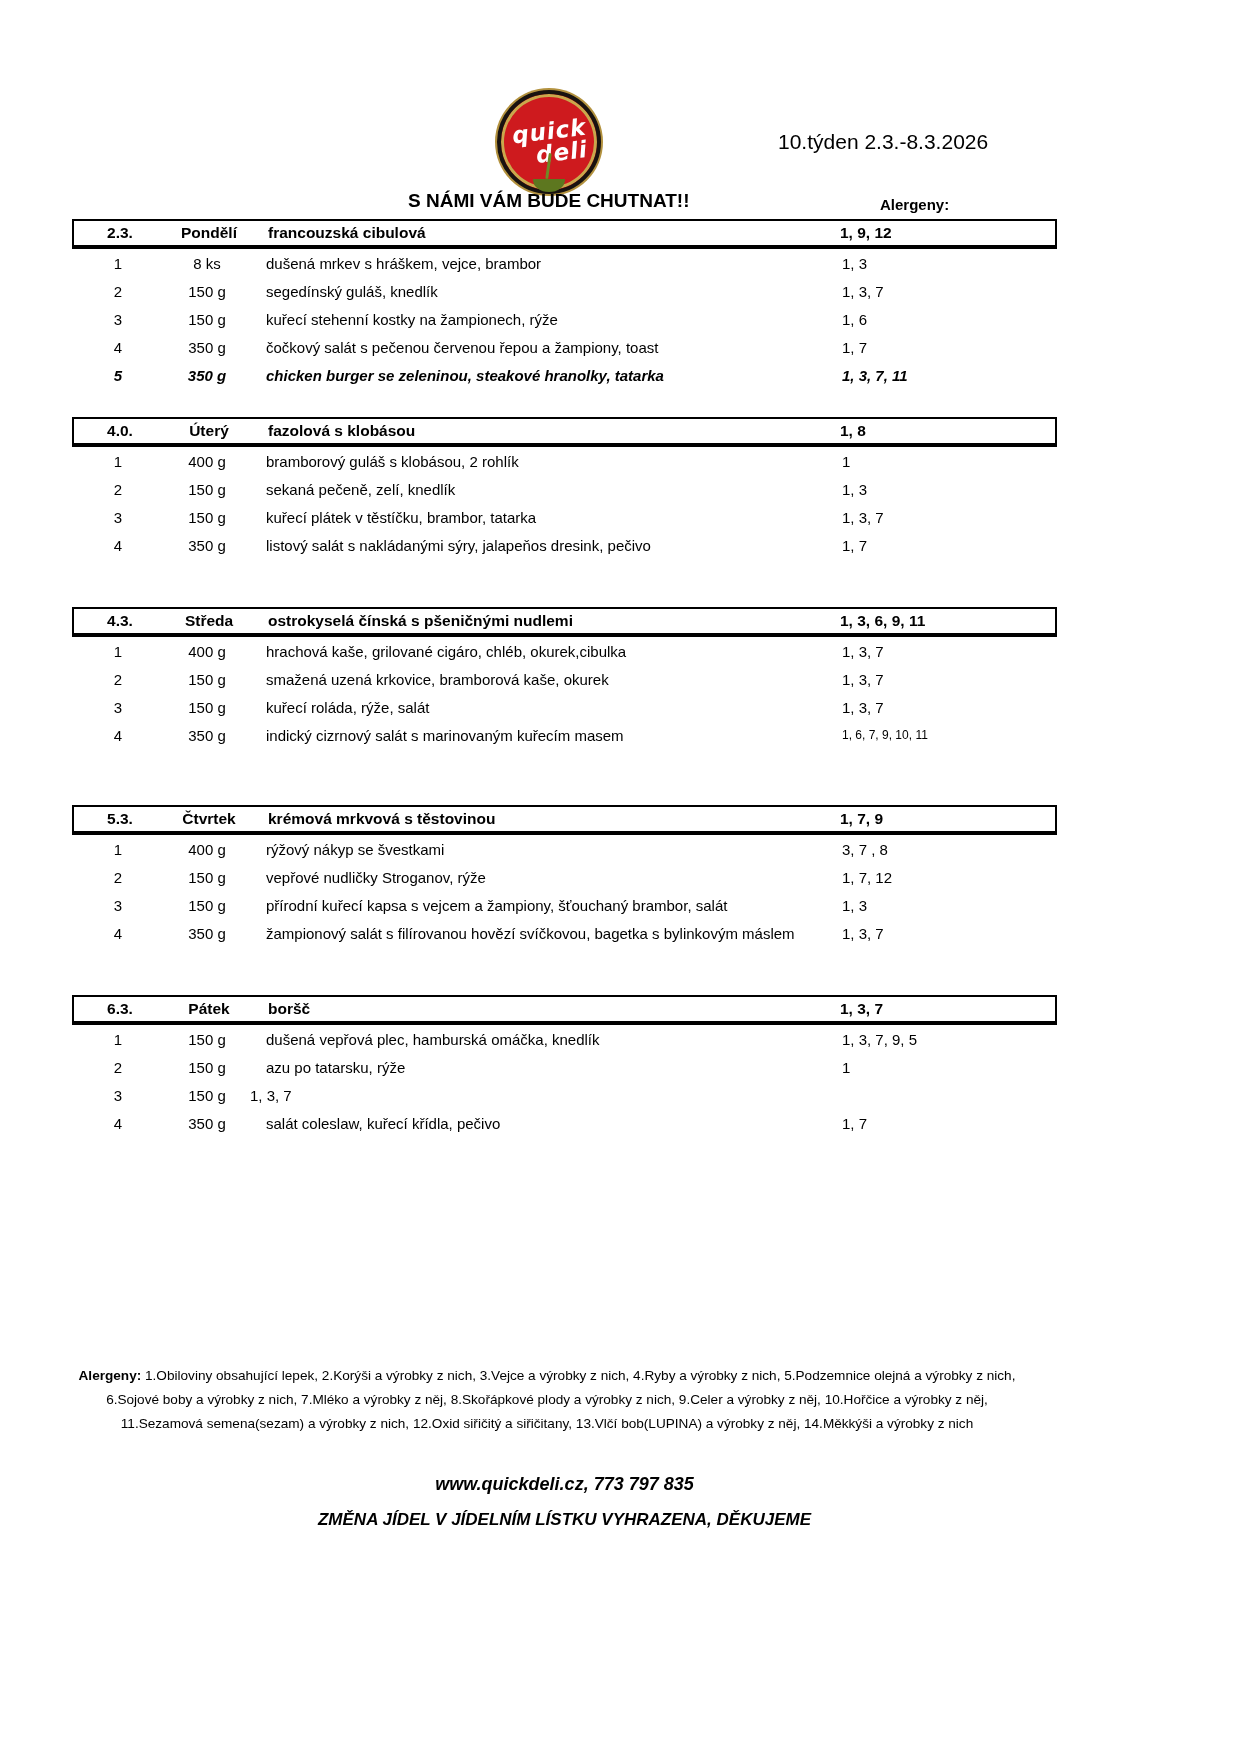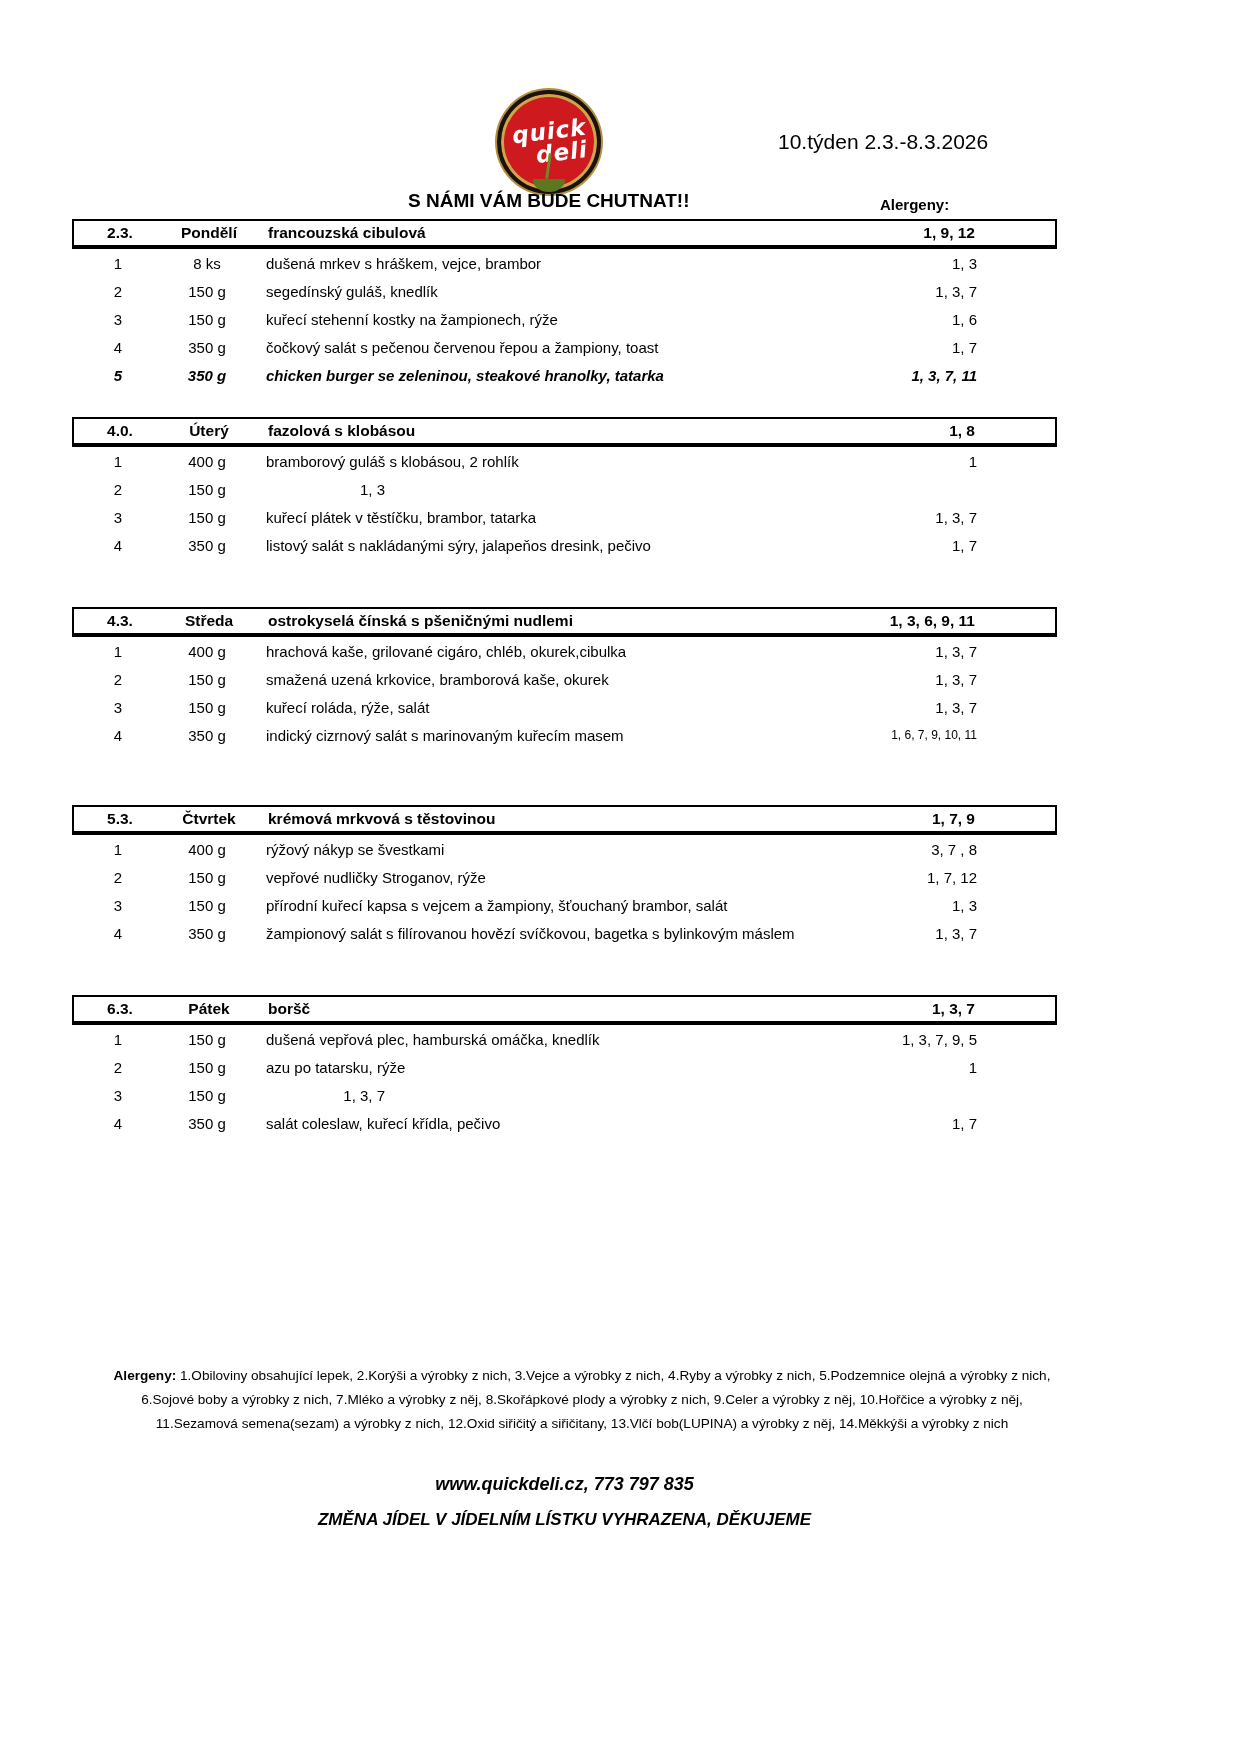--- a/index.html
+++ b/index.html
@@ -38,28 +38,28 @@
   .day-section:nth-child(1){margin-bottom:28px;}
   .day-section:nth-child(3){margin-bottom:56px;}
   .day-header{
     display:flex;align-items:center;height:30px;box-sizing:border-box;
     border:2px solid #000;border-bottom:4px solid #000;font-weight:bold;font-size:15.5px;
   }
   .menu-row{display:flex;align-items:center;height:28px;font-size:15px;}
   .col-num{width:92px;text-align:center;flex:0 0 auto;}
   .col-qty{width:86px;text-align:center;flex:0 0 auto;}
   .col-desc{flex:1 1 auto;padding-left:16px;}
-  .col-allerg{width:215px;flex:0 0 auto;text-align:right;padding-right:80px;box-sizing:border-box;}
+  .col-allerg{width:215px;flex:0 0 auto;padding-right:80px;box-sizing:border-box;}
   .day-header .col-desc{font-size:15.5px;}
   .menu-row.highlight{font-weight:bold;font-style:italic;}
   .col-allerg.small-allerg{font-size:12px;}
   
   .legend{
     position:absolute;left:72px;top:1364px;width:950px;text-align:center;
-    font-size:13.6px;line-height:24px;margin-left:35px;
+    font-size:13.6px;line-height:24px;
   }
   .legend b{font-weight:bold;}
   .website-line{
     position:absolute;left:72px;top:1474px;width:985px;text-align:center;
     font-size:18px;font-weight:bold;font-style:italic;
   }
   .note-line{
     position:absolute;left:72px;top:1510px;width:985px;text-align:center;
     font-size:17px;font-weight:bold;font-style:italic;
   }
@@ -132,20 +132,21 @@
       <div>
           <div class="menu-row">
       <div class="col-num">1</div>
       <div class="col-qty">400 g</div>
       <div class="col-desc">bramborový guláš s klobásou, 2 rohlík</div>
       <div class="col-allerg">1</div>
     </div>
           <div class="menu-row">
       <div class="col-num">2</div>
       <div class="col-qty">150 g</div>
+      <div class="col-desc">sekaná pečeně, zelí, knedlík</div>
       <div class="col-allerg">1, 3</div>
     </div>
           <div class="menu-row">
       <div class="col-num">3</div>
       <div class="col-qty">150 g</div>
       <div class="col-desc">kuřecí plátek v těstíčku, brambor, tatarka</div>
       <div class="col-allerg">1, 3, 7</div>
     </div>
           <div class="menu-row">
       <div class="col-num">4</div>

